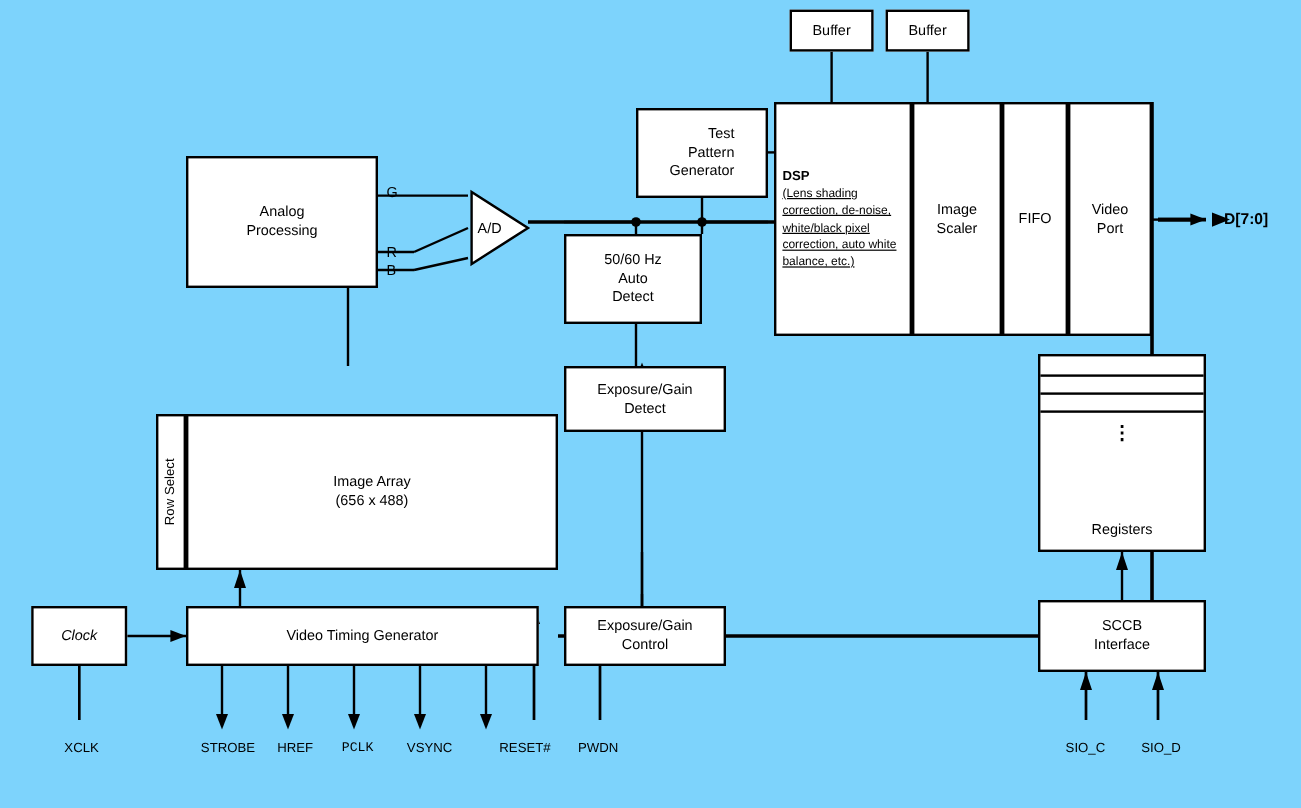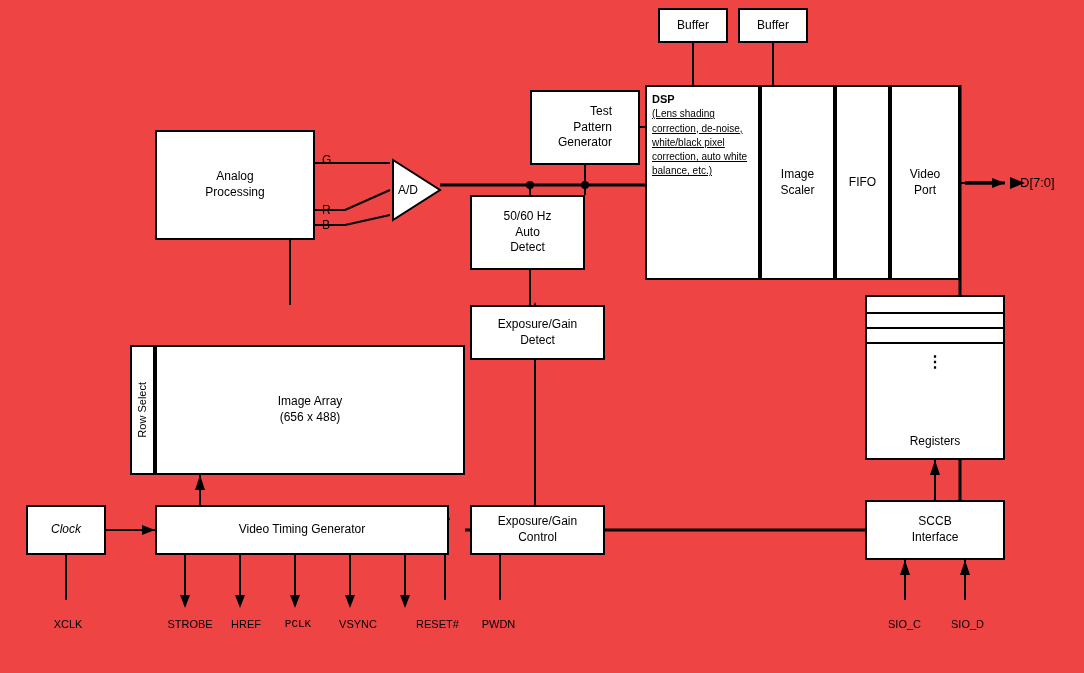--- a/index.html
+++ b/index.html
@@ -9,21 +9,21 @@
       font-size: 12px;
       width: 1084px;
       height: 673px;
       overflow: hidden;
       position: relative;
     }
     .diagram-container {
       position: relative;
       width: 1084px;
       height: 673px;
-      background: #ef4444;
+      background: #7dd3fc;
     }
     .block {
       position: absolute;
       border: 2px solid #000;
       background: #fff;
       display: flex;
       align-items: center;
       justify-content: center;
       text-align: center;
       line-height: 1.3;
@@ -163,21 +163,21 @@
 
   <div class="block" style="left:155px; top:130px; width:160px; height:110px;">
     <span class="block-label">Analog<br>Processing</span>
   </div>
 
   <svg style="position:absolute; left:388px; top:155px; width:55px; height:70px;">
     <polygon points="5,5 5,65 52,35" fill="white" stroke="black" stroke-width="2"></polygon>
     <text x="10" y="39" font-size="12" font-family="Arial">A/D</text>
   </svg>
 
-  <div class="block" style="left:645px; top:85px; width:115px; height:195px; font-size:11px; align-items:flex-start; padding:5px; text-align:left;">
+  <div class="block" style="left:645px; top:85px; width:115px; height:195px; font-size:11px; align-items:center; padding:5px; text-align:left;">
     <span><strong>DSP</strong><br><span style="font-size:10px;text-decoration:underline;">(Lens shading correction, de-noise, white/black pixel correction, auto white balance, etc.)</span></span>
   </div>
 
   <div class="block" style="left:760px; top:85px; width:75px; height:195px;">
     <span class="block-label">Image<br>Scaler</span>
   </div>
 
   <div class="block" style="left:835px; top:85px; width:55px; height:195px;">
     <span class="block-label">FIFO</span>
   </div>
@@ -237,15 +237,15 @@
   <div class="signal-label" style="left:48px; top:618px; width:40px;">XCLK</div>
   <div class="signal-label" style="left:160px; top:618px; width:60px;">STROBE</div>
   <div class="signal-label" style="left:226px; top:618px; width:40px;">HREF</div>
   <div class="signal-label" style="left:278px; top:618px; width:40px;font-family:Liberation Mono, monospace;">PCLK</div>
   <div class="signal-label" style="left:333px; top:618px; width:50px;">VSYNC</div>
   <div class="signal-label" style="left:410px; top:618px; width:55px;">RESET#</div>
   <div class="signal-label" style="left:476px; top:618px; width:45px;">PWDN</div>
   <div class="signal-label" style="left:882px; top:618px; width:45px;">SIO_C</div>
   <div class="signal-label" style="left:945px; top:618px; width:45px;">SIO_D</div>
 
-  <div style="position:absolute; left:1020px; top:175px; font-size:13px; font-weight:normal;">D[7:0]</div>
+  <div style="position:absolute; left:1020px; top:175px; font-size:13px; font-weight:bold;">D[7:0]</div>
 
 </div>
 
 </body></html>

